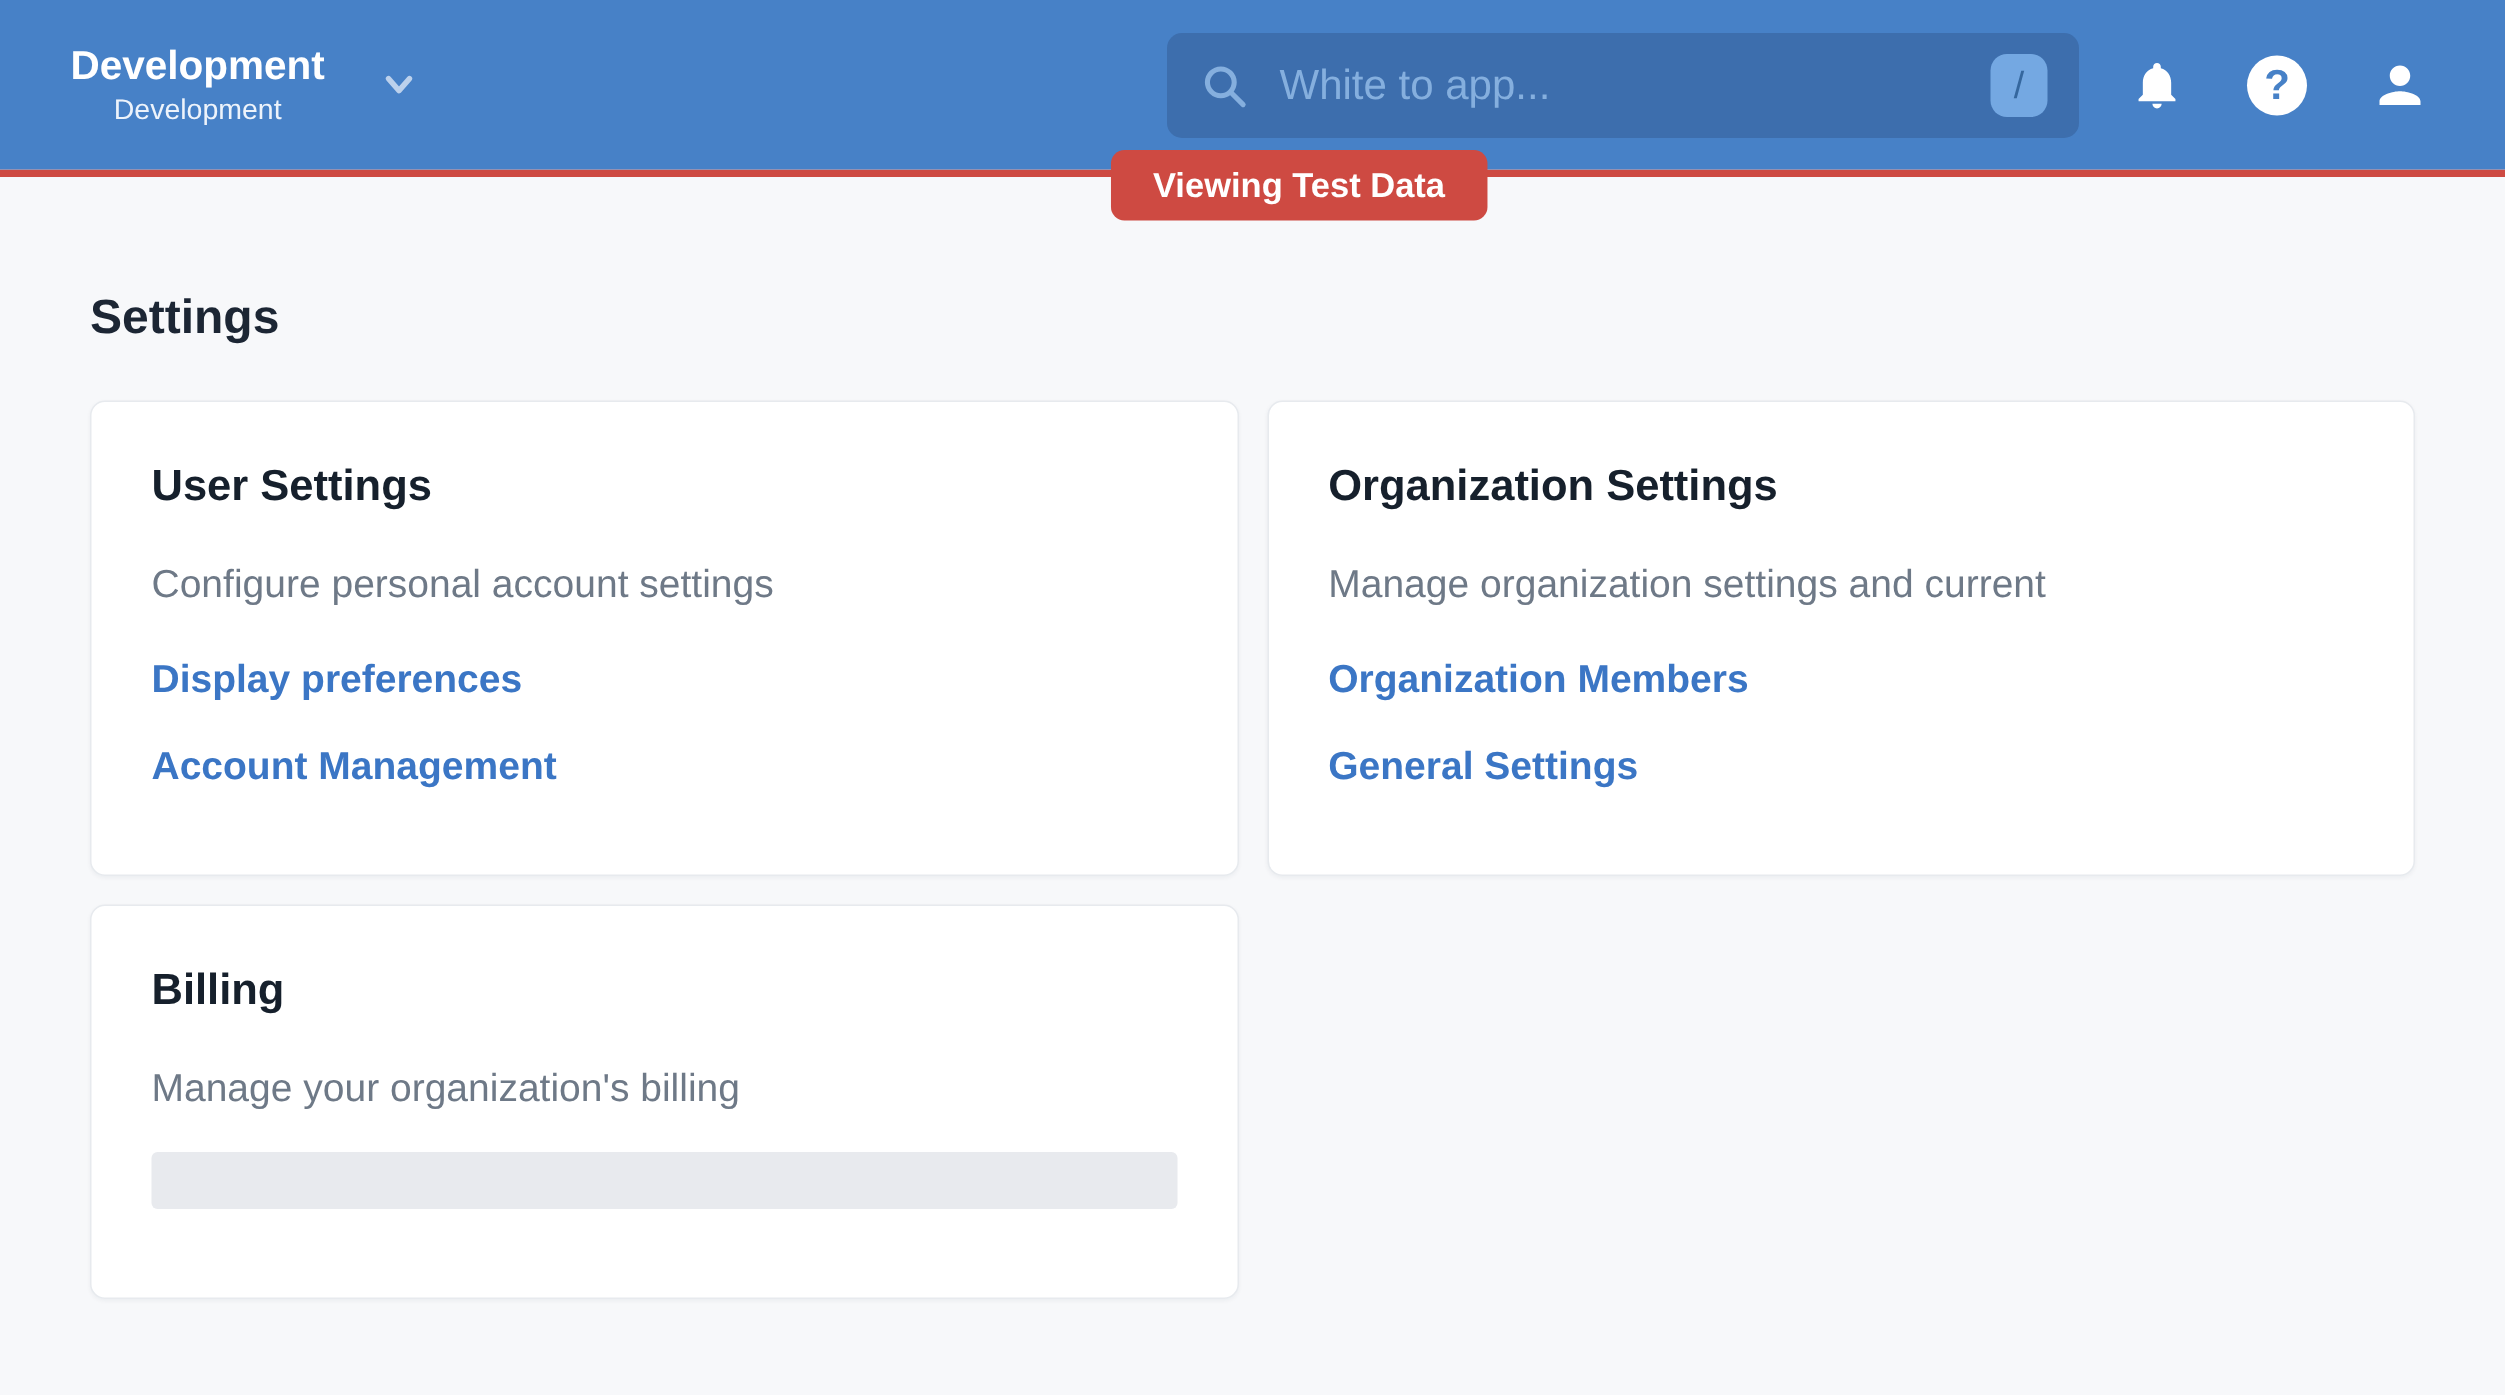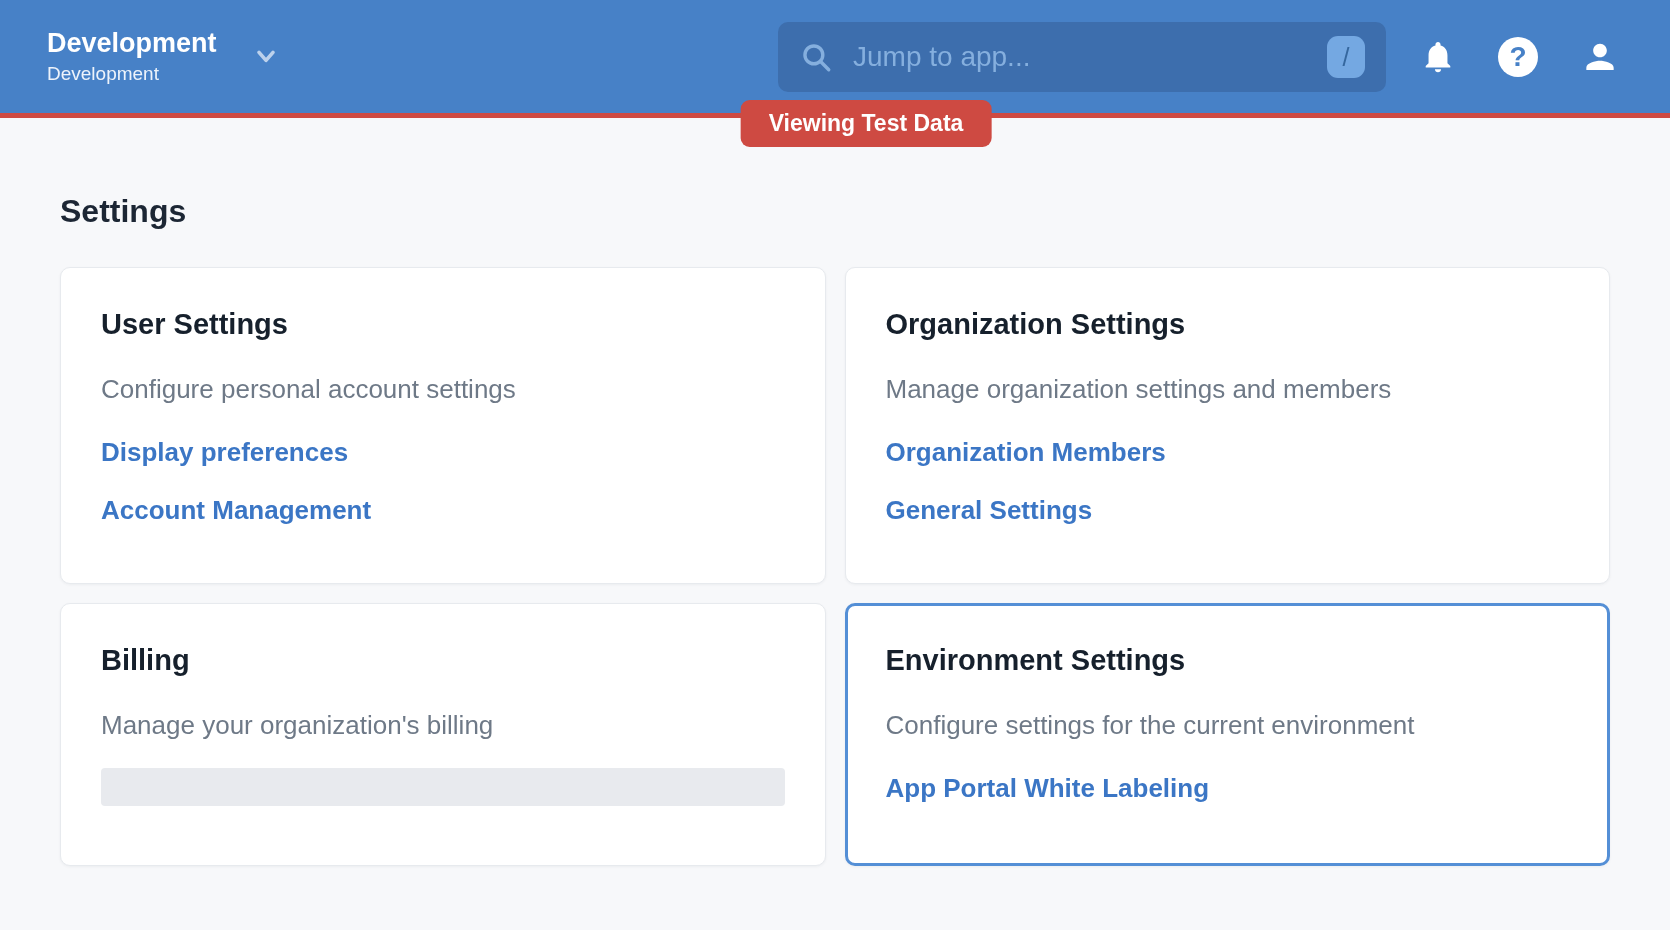--- a/index.html
+++ b/index.html
@@ -10,21 +10,21 @@
     font-family: "Liberation Sans", "DejaVu Sans", sans-serif;
     overflow: hidden;
     position: relative;
   }
 
   
   .top-header { position: relative; height: 113px; background: #4781C7; }
 
   .env-switcher {
     position: absolute; left: 47px; top: 50%; transform: translateY(-50%);
-    display: flex; align-items: center; gap: 34px; cursor: pointer;
+    display: flex; align-items: center; gap: 34px; cursor: pointer; text-align: center;
   }
   .env-name  { font-size: 27px; font-weight: 600; color: #FFFFFF; line-height: 1.2; margin-bottom: 4px; }
   .env-sub   { font-size: 19px; font-weight: 400; color: #EDF3FB; line-height: 1.2; }
 
   .search-box {
     position: absolute; left: 778px; top: 22px; width: 608px; height: 70px;
     background: #3D6EAD; border-radius: 10px;
     display: flex; align-items: center; padding: 0 21px; cursor: text;
   }
   .search-placeholder { flex: 1; margin-left: 20px; font-size: 28px; color: #85AFDE; white-space: nowrap; }
@@ -102,21 +102,21 @@
     </span>
   </div>
 
   <div class="search-box">
     <span style="display:flex;">
       <svg width="34" height="34" viewBox="0 0 24 24" fill="none" stroke="#85AFDE" stroke-width="2.4" stroke-linecap="round">
         <circle cx="10.5" cy="10.5" r="6.3"></circle>
         <line x1="15.4" y1="15.4" x2="21" y2="21"></line>
       </svg>
     </span>
-    <span class="search-placeholder">Jump to app...</span>
+    <span class="search-placeholder">White to app...</span>
     <span class="kbd-badge">/</span>
   </div>
 
   <div class="header-actions">
     <button class="icon-btn">
       <span style="display:flex;">
         <svg width="36" height="36" viewBox="0 0 24 24" fill="#FFFFFF">
           <path d="M12 22.2c1.15 0 2.05-.9 2.05-2.05h-4.1c0 1.15.9 2.05 2.05 2.05zm6.3-6.1v-5.3c0-3.15-1.68-5.78-4.6-6.47v-.71c0-.88-.76-1.6-1.7-1.6s-1.7.72-1.7 1.6v.71c-2.93.69-4.6 3.31-4.6 6.47v5.3l-1.9 1.9v.95h16.4v-.95l-1.9-1.9z"></path>
         </svg>
       </span>
@@ -145,31 +145,26 @@
 
     <section class="card">
       <h2>User Settings</h2>
       <p class="desc">Configure personal account settings</p>
       <a class="link">Display preferences</a>
       <a class="link">Account Management</a>
     </section>
 
     <section class="card">
       <h2>Organization Settings</h2>
-      <p class="desc">Manage organization settings and members</p>
+      <p class="desc">Manage organization settings and current</p>
       <a class="link">Organization Members</a>
       <a class="link">General Settings</a>
     </section>
 
     <section class="card">
       <h2>Billing</h2>
       <p class="desc">Manage your organization's billing</p>
       <div class="skeleton"></div>
     </section>
 
-    <section class="card highlighted">
-      <h2>Environment Settings</h2>
-      <p class="desc">Configure settings for the current environment</p>
-      <a class="link">App Portal White Labeling</a>
-    </section>
 
   </div>
 </main>
 
 </body></html>

